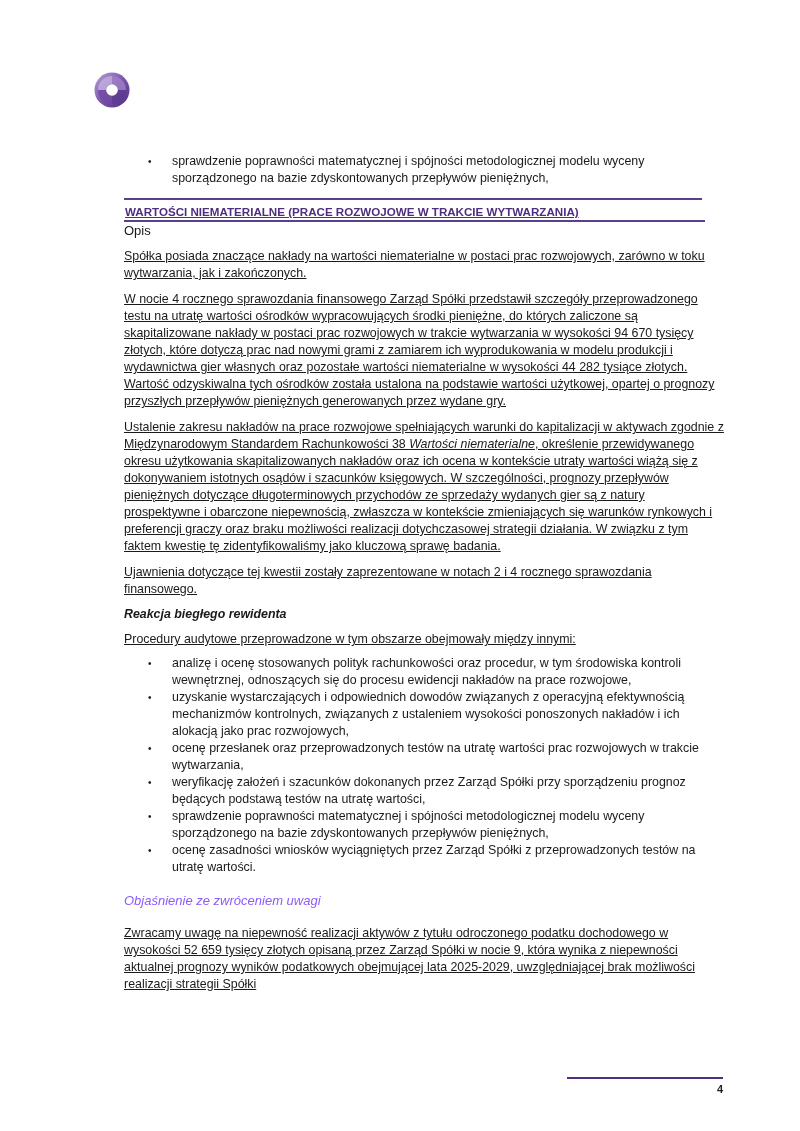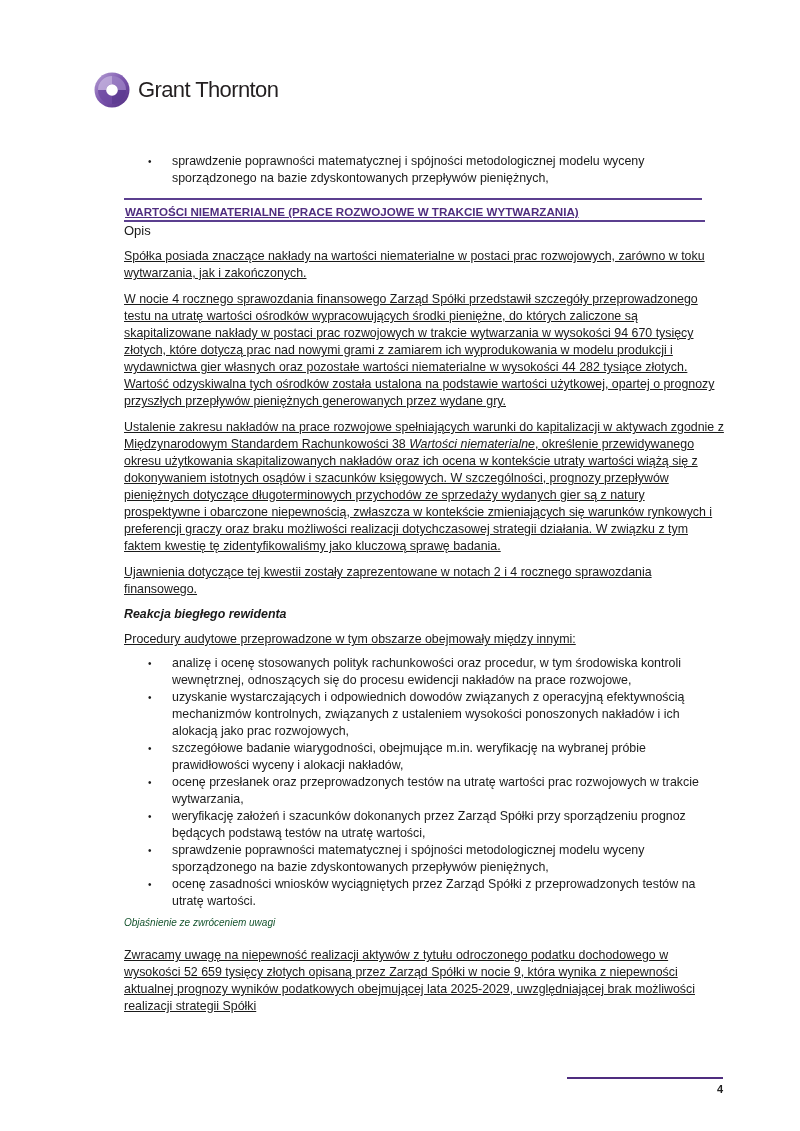--- a/index.html
+++ b/index.html
@@ -15,21 +15,21 @@
     .bullets li::before { content: "•"; position: absolute; left: 24px; top: 0; font-size: 10px; }
 
     .section-head { position: relative; margin-top: 11px; }
     .rule-top { height: 2px; background: #5b3f8f; width: 578px; }
     .rule-bot { height: 2px; background: #5b3f8f; width: 581px; }
     .head-text { color: #4f2d7f; font-weight: bold; font-size: 11.6px; text-decoration: underline; padding: 4px 0 1px 1px; line-height: 15px; }
 
     .subhead { margin-top: 14px; font-weight: bold; font-size: 13px; }
     p { margin: 9px 0 0 0; text-decoration: underline; }
     .bold-head { margin-top: 8px; font-weight: bold; font-style: italic; }
-    .emph-head { margin-top: 4px; color: #14532d; font-style: italic; font-size: 10px; }
+    .emph-head { margin-top: 16px; color: #8b5cf6; font-style: italic; font-size: 13px; }
     .gap { margin-top: 16px; }
 
     .footer-rule { position: absolute; left: 567px; top: 1077px; width: 156px; height: 2px; background: #4f2d7f; }
     .footer-text { position: absolute; left: 513px; top: 1140px; font-size: 8.5px; color: #333; }
     .page-num { position: absolute; left: 717px; top: 1083px; font-size: 11px; font-weight: bold; color: #222; }
   </style>
 </head>
 <body>
 
 <div class="logo">
@@ -41,21 +41,20 @@
         <stop offset="1" stop-color="#4f2d7f"></stop>
       </linearGradient>
     </defs>
     <circle cx="18" cy="18" r="17.5" fill="url(#g1)"></circle>
     <path d="M18 4 A14 14 0 0 1 32 18 L24 18 A6 6 0 0 0 18 12 Z" fill="#9c81c4" opacity="0.8"></path>
     <path d="M32 18 A14 14 0 0 1 18 32 L18 24 A6 6 0 0 0 24 18 Z" fill="#5d3b91" opacity="0.8"></path>
     <path d="M18 32 A14 14 0 0 1 4 18 L12 18 A6 6 0 0 0 18 24 Z" fill="#6f4aa3" opacity="0.8"></path>
     <path d="M4 18 A14 14 0 0 1 18 4 L18 12 A6 6 0 0 0 12 18 Z" fill="#c3b0dd" opacity="0.8"></path>
     <circle cx="18" cy="18" r="5.8" fill="#ffffff"></circle>
   </svg>
-  <span class="logo-text">Grant Thornton</span>
 </div>
 
 <div class="content">
   <ul class="bullets">
     <li>sprawdzenie poprawności matematycznej i spójności metodologicznej modelu wyceny sporządzonego na bazie zdyskontowanych przepływów pieniężnych,</li>
   </ul>
 
   <div class="section-head">
     <div class="rule-top"></div>
     <div class="head-text">WARTOŚCI NIEMATERIALNE (PRACE ROZWOJOWE W TRAKCIE WYTWARZANIA)</div>
@@ -68,21 +67,20 @@
   <p>W nocie 4 rocznego sprawozdania finansowego Zarząd Spółki przedstawił szczegóły przeprowadzonego testu na utratę wartości ośrodków wypracowujących środki pieniężne, do których zaliczone są skapitalizowane nakłady w postaci prac rozwojowych w trakcie wytwarzania w wysokości 94 670 tysięcy złotych, które dotyczą prac nad nowymi grami z zamiarem ich wyprodukowania w modelu produkcji i wydawnictwa gier własnych oraz pozostałe wartości niematerialne w wysokości 44 282 tysiące złotych. Wartość odzyskiwalna tych ośrodków została ustalona na podstawie wartości użytkowej, opartej o prognozy przyszłych przepływów pieniężnych generowanych przez wydane gry.</p>
   <p><span>Ustalenie zakresu nakładów na prace rozwojowe spełniających warunki do kapitalizacji w aktywach zgodnie z Międzynarodowym Standardem Rachunkowości 38 </span><em>Wartości niematerialne</em><span>, określenie przewidywanego okresu użytkowania skapitalizowanych nakładów oraz ich ocena w kontekście utraty wartości wiążą się z dokonywaniem istotnych osądów i szacunków księgowych. W szczególności, prognozy przepływów pieniężnych dotyczące długoterminowych przychodów ze sprzedaży wydanych gier są z natury prospektywne i obarczone niepewnością, zwłaszcza w kontekście zmieniających się warunków rynkowych i preferencji graczy oraz braku możliwości realizacji dotychczasowej strategii działania. W związku z tym faktem kwestię tę zidentyfikowaliśmy jako kluczową sprawę badania.</span></p>
   <p>Ujawnienia dotyczące tej kwestii zostały zaprezentowane w notach 2 i 4 rocznego sprawozdania finansowego.</p>
 
   <div class="bold-head">Reakcja biegłego rewidenta</div>
   <p style="margin-top:8px;">Procedury audytowe przeprowadzone w tym obszarze obejmowały między innymi:</p>
 
   <ul class="bullets" style="margin-top:7px;">
     <li>analizę i ocenę stosowanych polityk rachunkowości oraz procedur, w tym środowiska kontroli wewnętrznej, odnoszących się do procesu ewidencji nakładów na prace rozwojowe,</li>
     <li>uzyskanie wystarczających i odpowiednich dowodów związanych z operacyjną efektywnością mechanizmów kontrolnych, związanych z ustaleniem wysokości ponoszonych nakładów i ich alokacją jako prac rozwojowych,</li>
-    <li>szczegółowe badanie wiarygodności, obejmujące m.in. weryfikację na wybranej próbie prawidłowości wyceny i alokacji nakładów,</li>
     <li>ocenę przesłanek oraz przeprowadzonych testów na utratę wartości prac rozwojowych w trakcie wytwarzania,</li>
     <li>weryfikację założeń i szacunków dokonanych przez Zarząd Spółki przy sporządzeniu prognoz będących podstawą testów na utratę wartości,</li>
     <li>sprawdzenie poprawności matematycznej i spójności metodologicznej modelu wyceny sporządzonego na bazie zdyskontowanych przepływów pieniężnych,</li>
     <li>ocenę zasadności wniosków wyciągniętych przez Zarząd Spółki z przeprowadzonych testów na utratę wartości.</li>
   </ul>
 
   <div class="emph-head">Objaśnienie ze zwróceniem uwagi</div>
   <p class="gap">Zwracamy uwagę na niepewność realizacji aktywów z tytułu odroczonego podatku dochodowego w wysokości 52 659 tysięcy złotych opisaną przez Zarząd Spółki w nocie 9, która wynika z niepewności aktualnej prognozy wyników podatkowych obejmującej lata 2025-2029, uwzględniającej brak możliwości realizacji strategii Spółki</p>
 </div>
 

